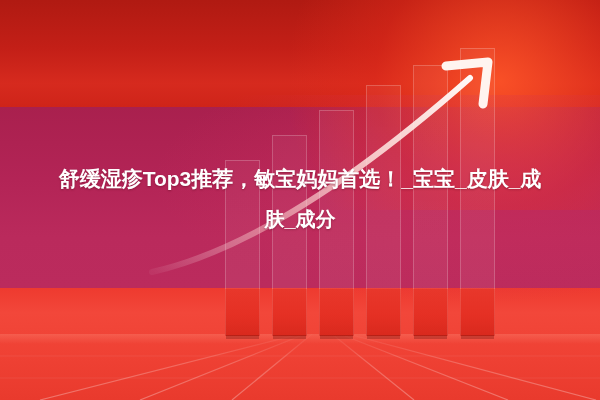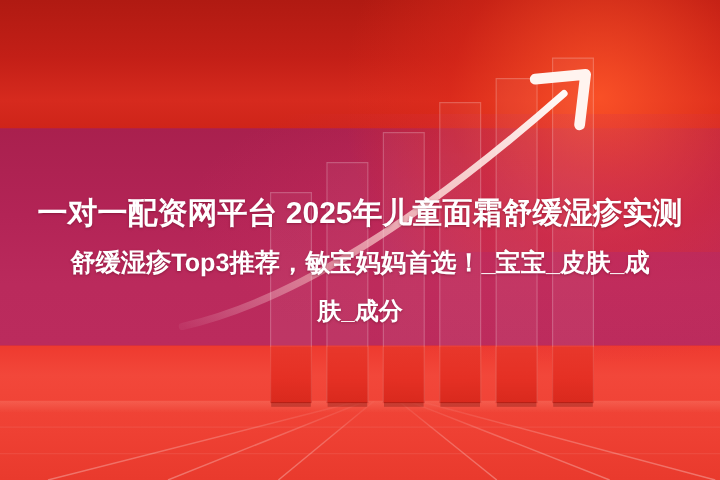--- a/index.html
+++ b/index.html
@@ -161,18 +161,17 @@
         <stop offset="28%" stop-color="#ffd9d2" stop-opacity="0.45"></stop>
         <stop offset="62%" stop-color="#ffe4de" stop-opacity="0.82"></stop>
         <stop offset="100%" stop-color="#fffaf8" stop-opacity="1"></stop>
       </linearGradient>
     </defs>
     <path d="M152,272 C 250,250 360,175 470,78" fill="none" stroke="url(#ag)" stroke-width="6" stroke-linecap="round"></path>
     <path d="M446,66 L488,62 L483,104" fill="none" stroke="#fffaf6" stroke-width="9" stroke-linecap="round" stroke-linejoin="round" opacity="0.97"></path>
   </svg>
 
   <div class="title">
-    <span class="ln ln1">一对一配资网平台 2025年儿童面霜舒缓湿疹实测</span>
     <span class="ln ln2">舒缓湿疹Top3推荐，敏宝妈妈首选！_宝宝_皮肤_成</span>
     <span class="ln ln3">肤_成分</span>
   </div>
 
 </div>
 
 </body></html>

